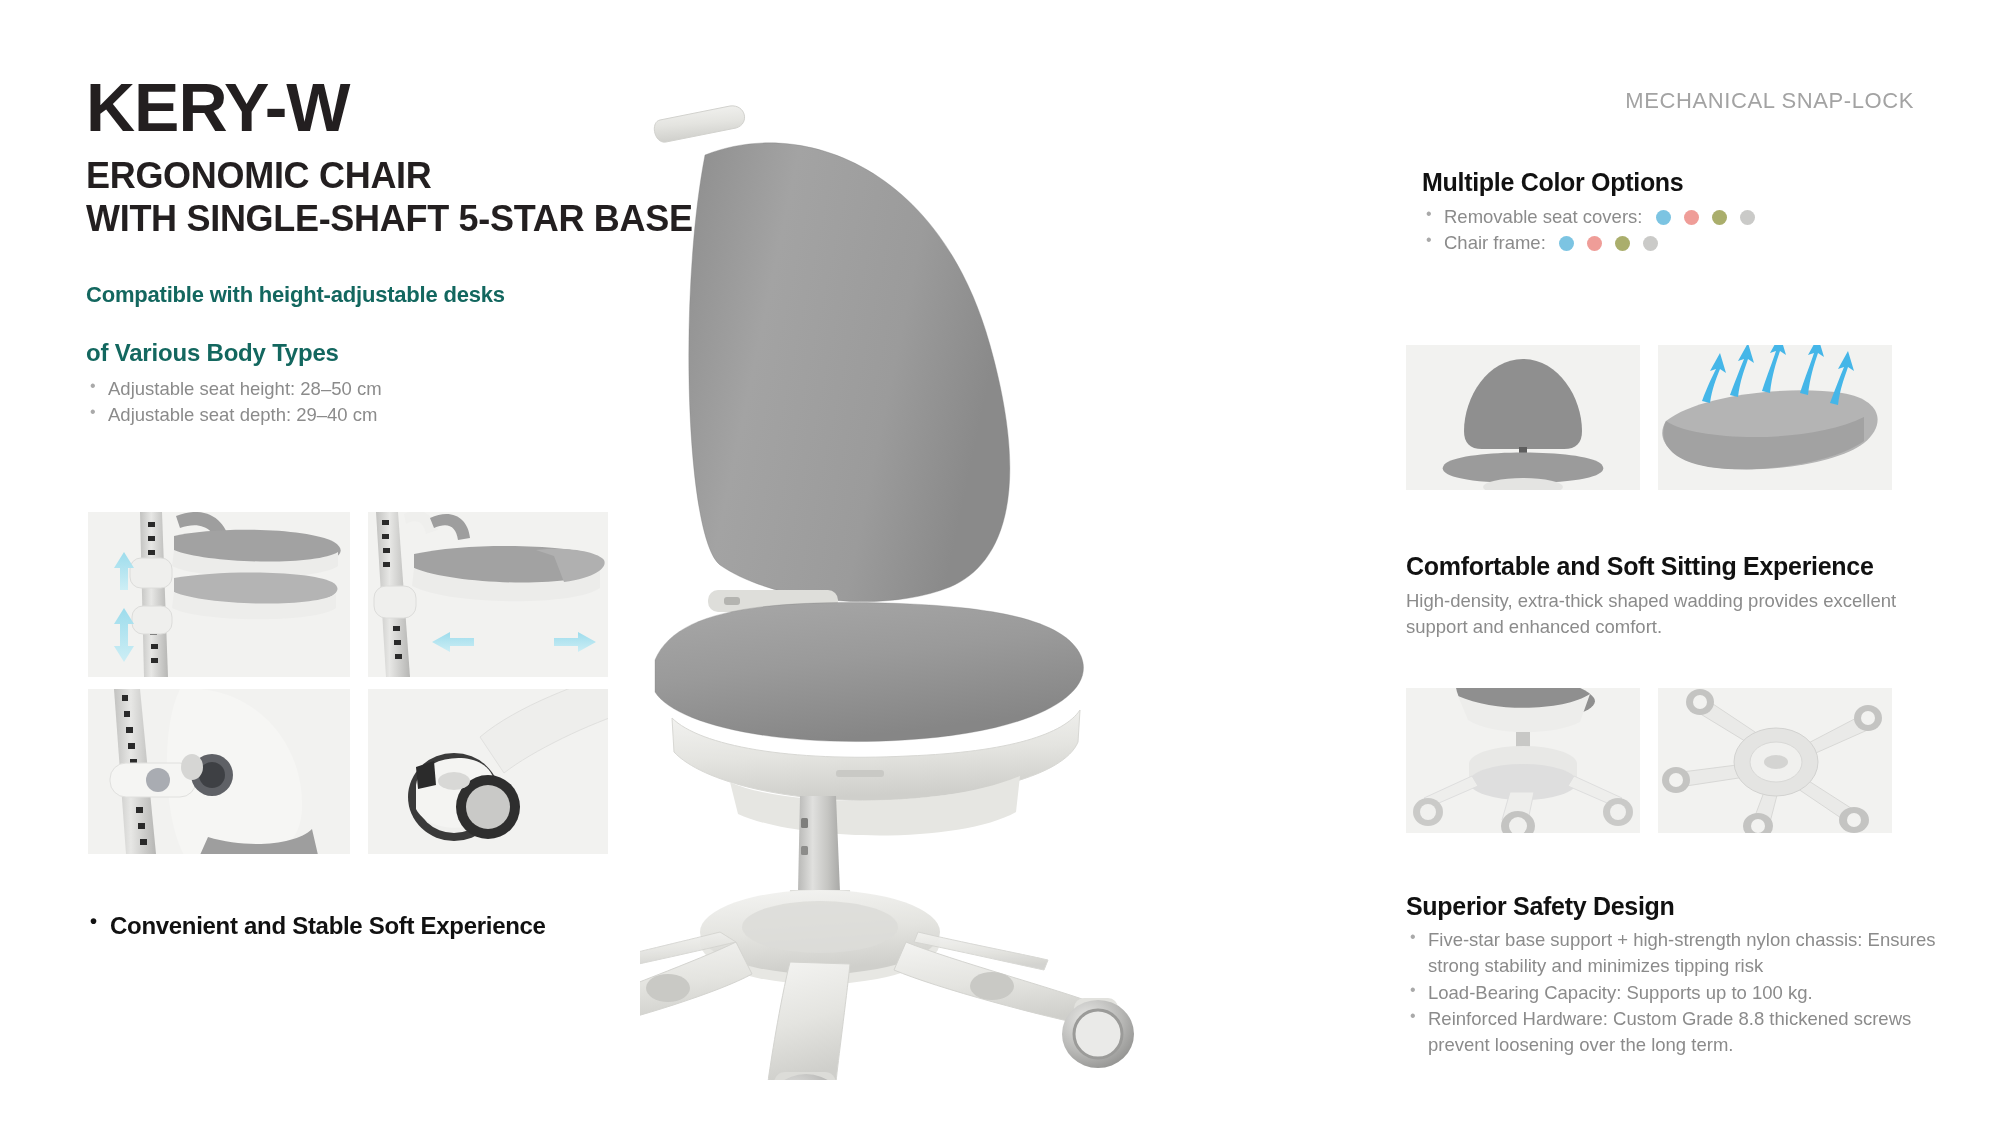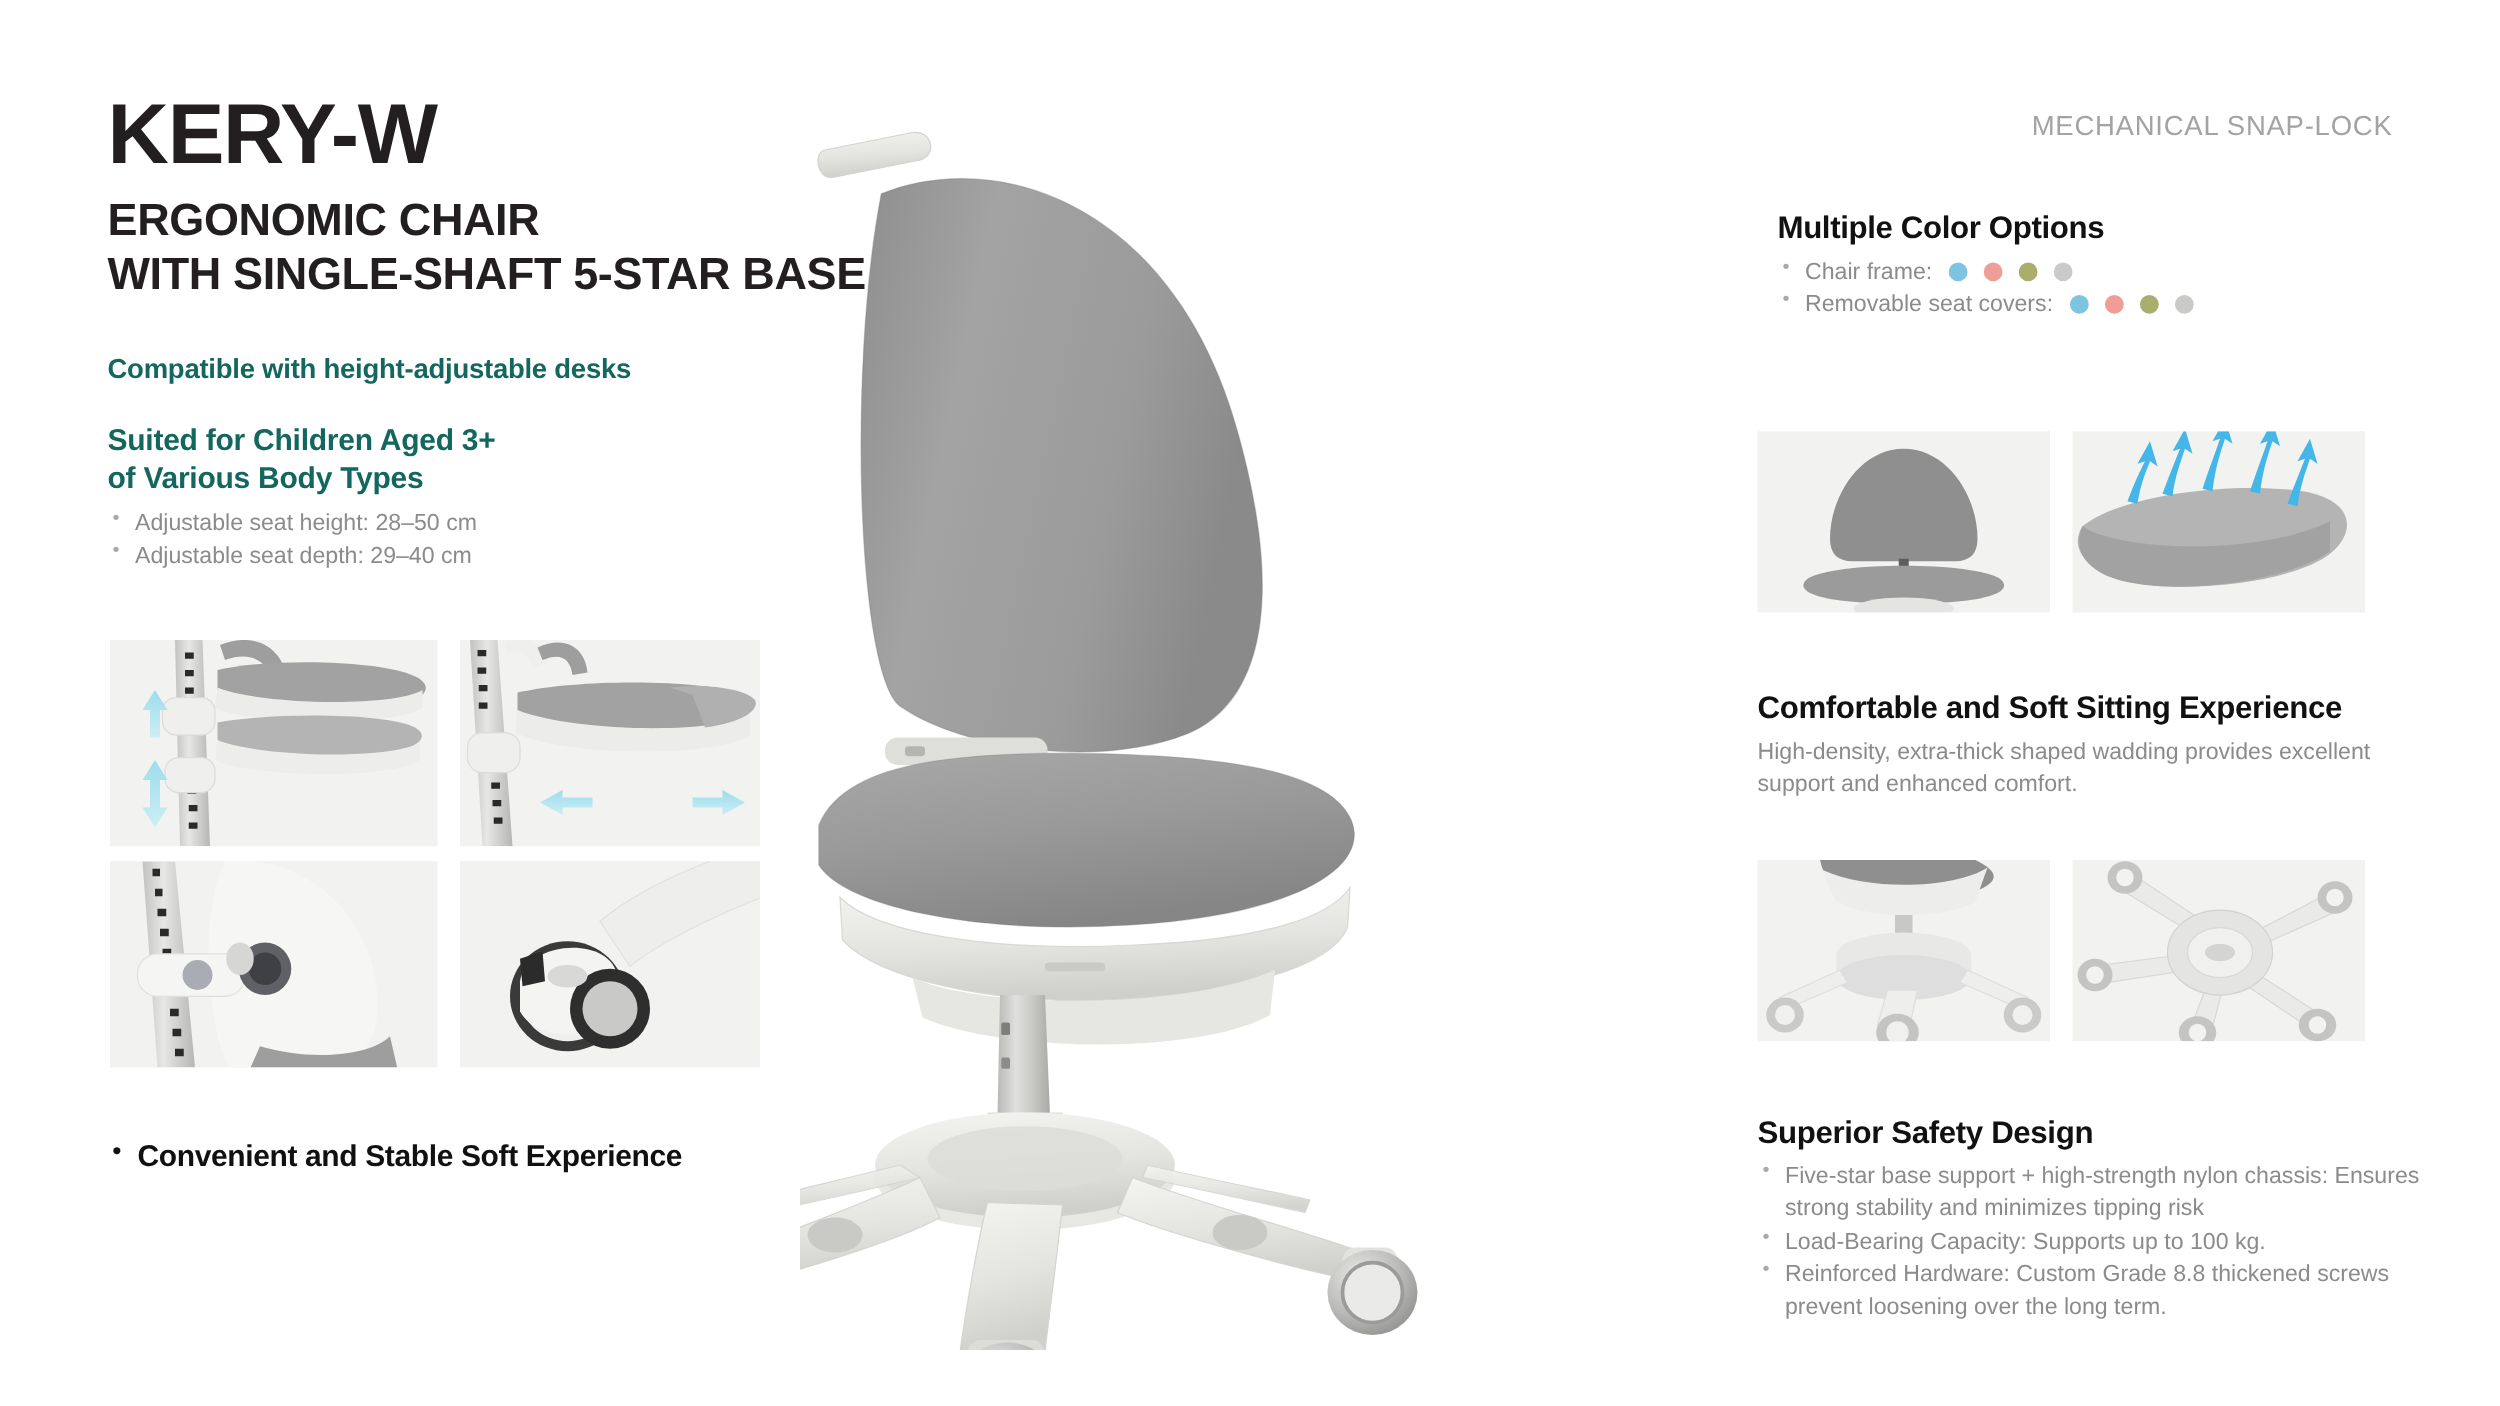--- a/index.html
+++ b/index.html
@@ -207,21 +207,20 @@
   <div class="left-col">
     <div class="brand-title">KERY-W</div>
     <div class="subtitle">
       <div>ERGONOMIC CHAIR</div>
       <div>WITH SINGLE-SHAFT 5-STAR BASE</div>
     </div>
 
     <div class="teal-lead">Compatible with height-adjustable desks</div>
 
     <div class="teal-head">
-      <div>Suited for Children Aged 3+</div>
       <div>of Various Body Types</div>
     </div>
 
     <ul class="blist">
       <li>Adjustable seat height: 28–50 cm</li>
       <li>Adjustable seat depth: 29–40 cm</li>
     </ul>
   </div>
 
   <div class="photo-grid">
@@ -351,28 +350,28 @@
   <div class="left-bottom">
     <div class="bullet-head">Convenient and Stable Soft Experience</div>
   </div>
 
   <div class="eyebrow">MECHANICAL SNAP-LOCK</div>
 
   <div class="right-col">
     <div class="sec-head">Multiple Color Options</div>
     <ul class="blist" style="margin-top:7px">
       <li>
-        <span>Chair frame:</span>
+        <span>Removable seat covers:</span>
         <span class="swatch" style="background: rgb(124, 196, 226);"></span>
         <span class="swatch" style="background: rgb(239, 157, 152);"></span>
         <span class="swatch" style="background: rgb(170, 174, 108);"></span>
         <span class="swatch" style="background: rgb(202, 202, 200);"></span>
       </li>
       <li>
-        <span>Removable seat covers:</span>
+        <span>Chair frame:</span>
         <span class="swatch" style="background: rgb(124, 196, 226);"></span>
         <span class="swatch" style="background: rgb(239, 157, 152);"></span>
         <span class="swatch" style="background: rgb(170, 174, 108);"></span>
         <span class="swatch" style="background: rgb(202, 202, 200);"></span>
       </li>
     </ul>
   </div>
 
   <div class="right-photos-top">
     <div class="ph">

